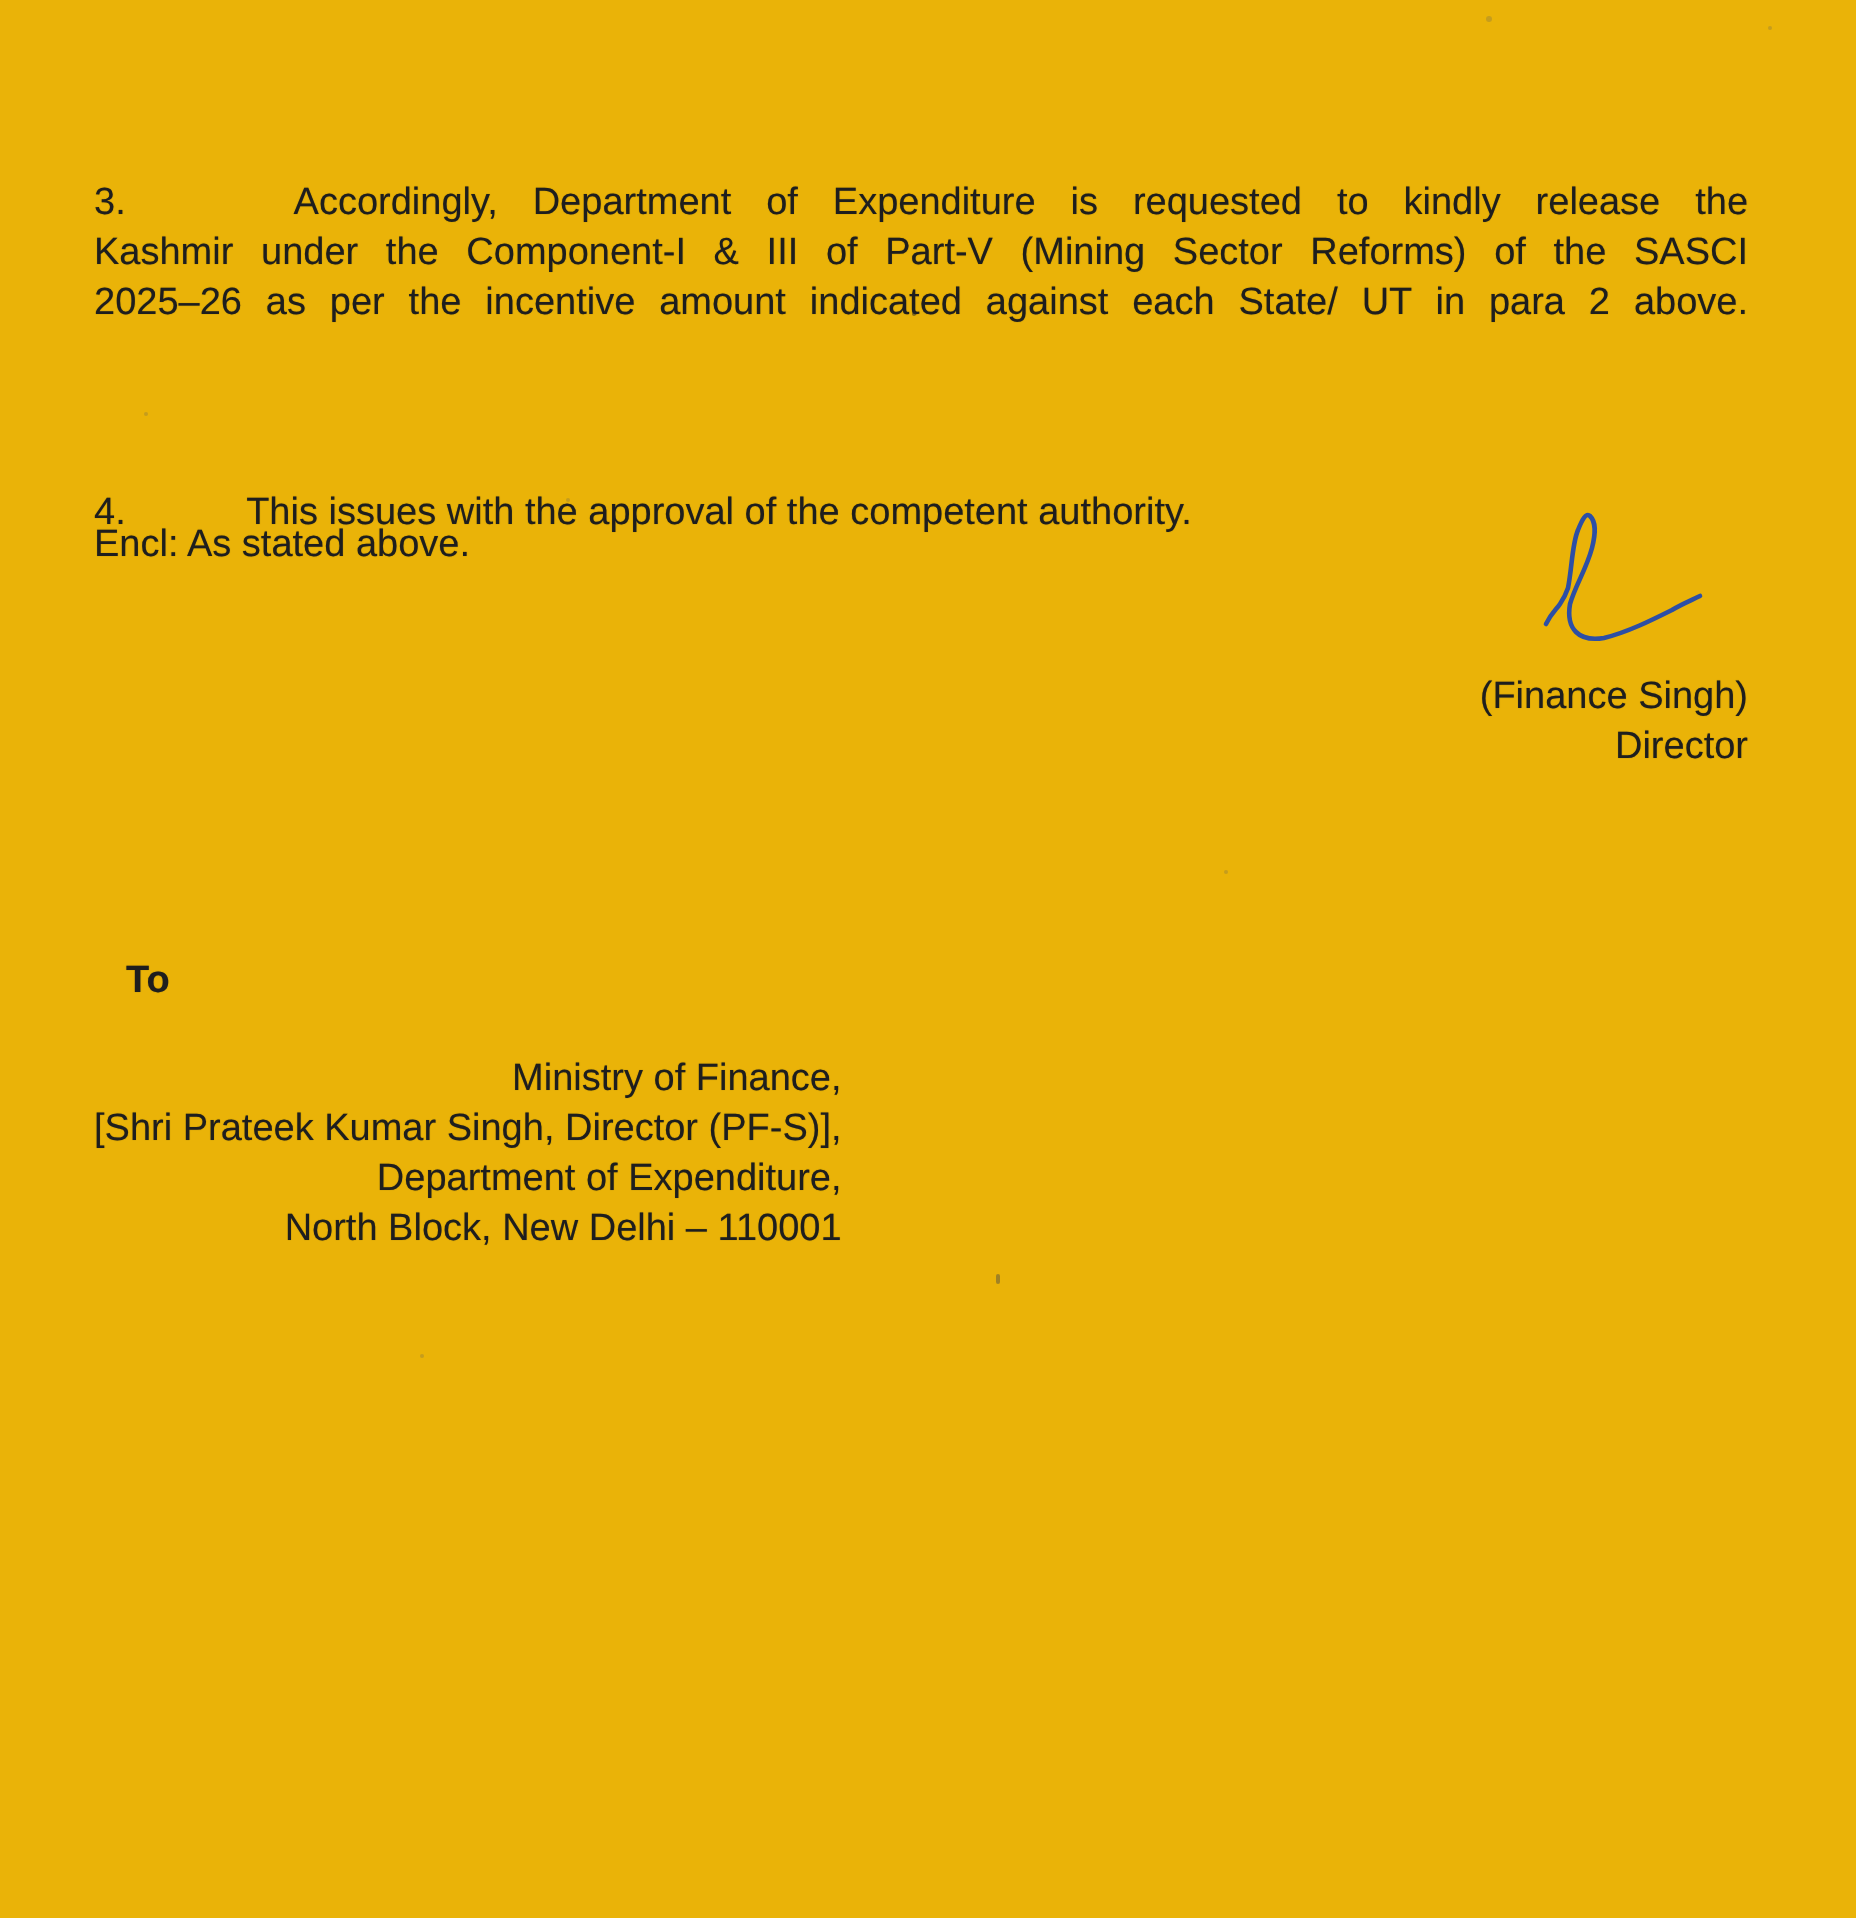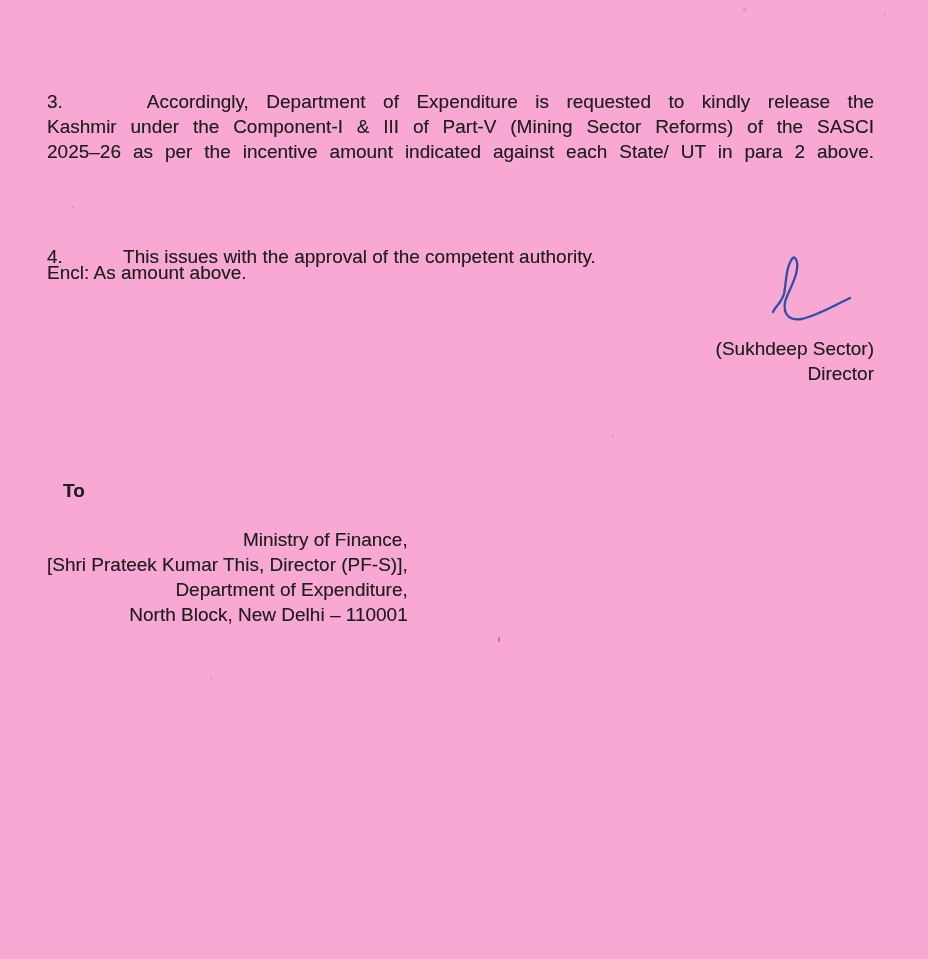--- a/index.html
+++ b/index.html
@@ -4,21 +4,21 @@
 <style>
   html, body {
     margin: 0;
     padding: 0;
     background: #ffffff;
   }
   .page {
     position: relative;
     width: 928px;
     height: 959px;
-    background: #f9a8d4;
+    background: #eab308;
     font-family: "Liberation Sans", "DejaVu Sans", sans-serif;
     color: #1e1e1e;
     overflow: hidden;
     text-shadow: 0 0 0.5px rgba(30,30,30,0.45);
   }
   .block { position: absolute; font-size: 19px; }
 
   
   .para3 {
     left: 47px;
@@ -81,45 +81,45 @@
     <div class="jline">Kashmir under the Component-I &amp; III of Part-V (Mining Sector Reforms) of the SASCI</div>
     <div class="jline">2025–26 as per the incentive amount indicated against each State/ UT in para 2 above.</div>
   </section>
 
   <section class="block para4">
     <span class="pnum">4.</span>
     <span class="tab"></span>
     <span>This issues with the approval of the competent authority.</span>
   </section>
 
-  <div class="block encl">Encl: As amount above.</div>
+  <div class="block encl">Encl: As stated above.</div>
 
   <svg class="signature" viewBox="0 0 115 84" xmlns="http://www.w3.org/2000/svg" aria-hidden="true">
     <path d="M 13 62
              C 16 56, 18 55, 20 52
              C 22 49, 23 47, 24 44
              C 26 34, 26 22, 29 15
              C 31 10, 33 6, 35 8
              C 38 11, 38 16, 36 24
              C 33 35, 28 42, 25 52
              C 24 58, 25 63, 28 66
              C 31 69, 36 70, 42 69
              C 54 66, 66 60, 76 55
              C 81 52, 86 50, 90 48" fill="none" stroke="#2d4fa5" stroke-width="2.3" stroke-linecap="round" stroke-linejoin="round"></path>
   </svg>
 
   <section class="block signer">
-    <div>(Sukhdeep Sector)</div>
+    <div>(Finance Singh)</div>
     <div>Director</div>
   </section>
 
   <div class="block to">To</div>
   <section class="block addr">
     <div>Ministry of Finance,</div>
-    <div>[Shri Prateek Kumar This, Director (PF-S)],</div>
+    <div>[Shri Prateek Kumar Singh, Director (PF-S)],</div>
     <div>Department of Expenditure,</div>
     <div>North Block, New Delhi – 110001</div>
   </section>
 
   <div class="speck light" style="left:743px; top:8px;  width:3px; height:3px;"></div>
   <div class="speck" style="left:456px; top:156px; width:2px; height:2px;"></div>
   <div class="speck light" style="left:72px;  top:206px; width:2px; height:2px;"></div>
   <div class="speck light" style="left:283px; top:249px; width:2px; height:2px;"></div>
   <div class="speck light" style="left:612px; top:435px; width:2px; height:2px;"></div>
   <div class="speck" style="left:498px; top:637px; width:2px; height:5px; border-radius:1px; background:rgba(70,70,70,0.45);"></div>

